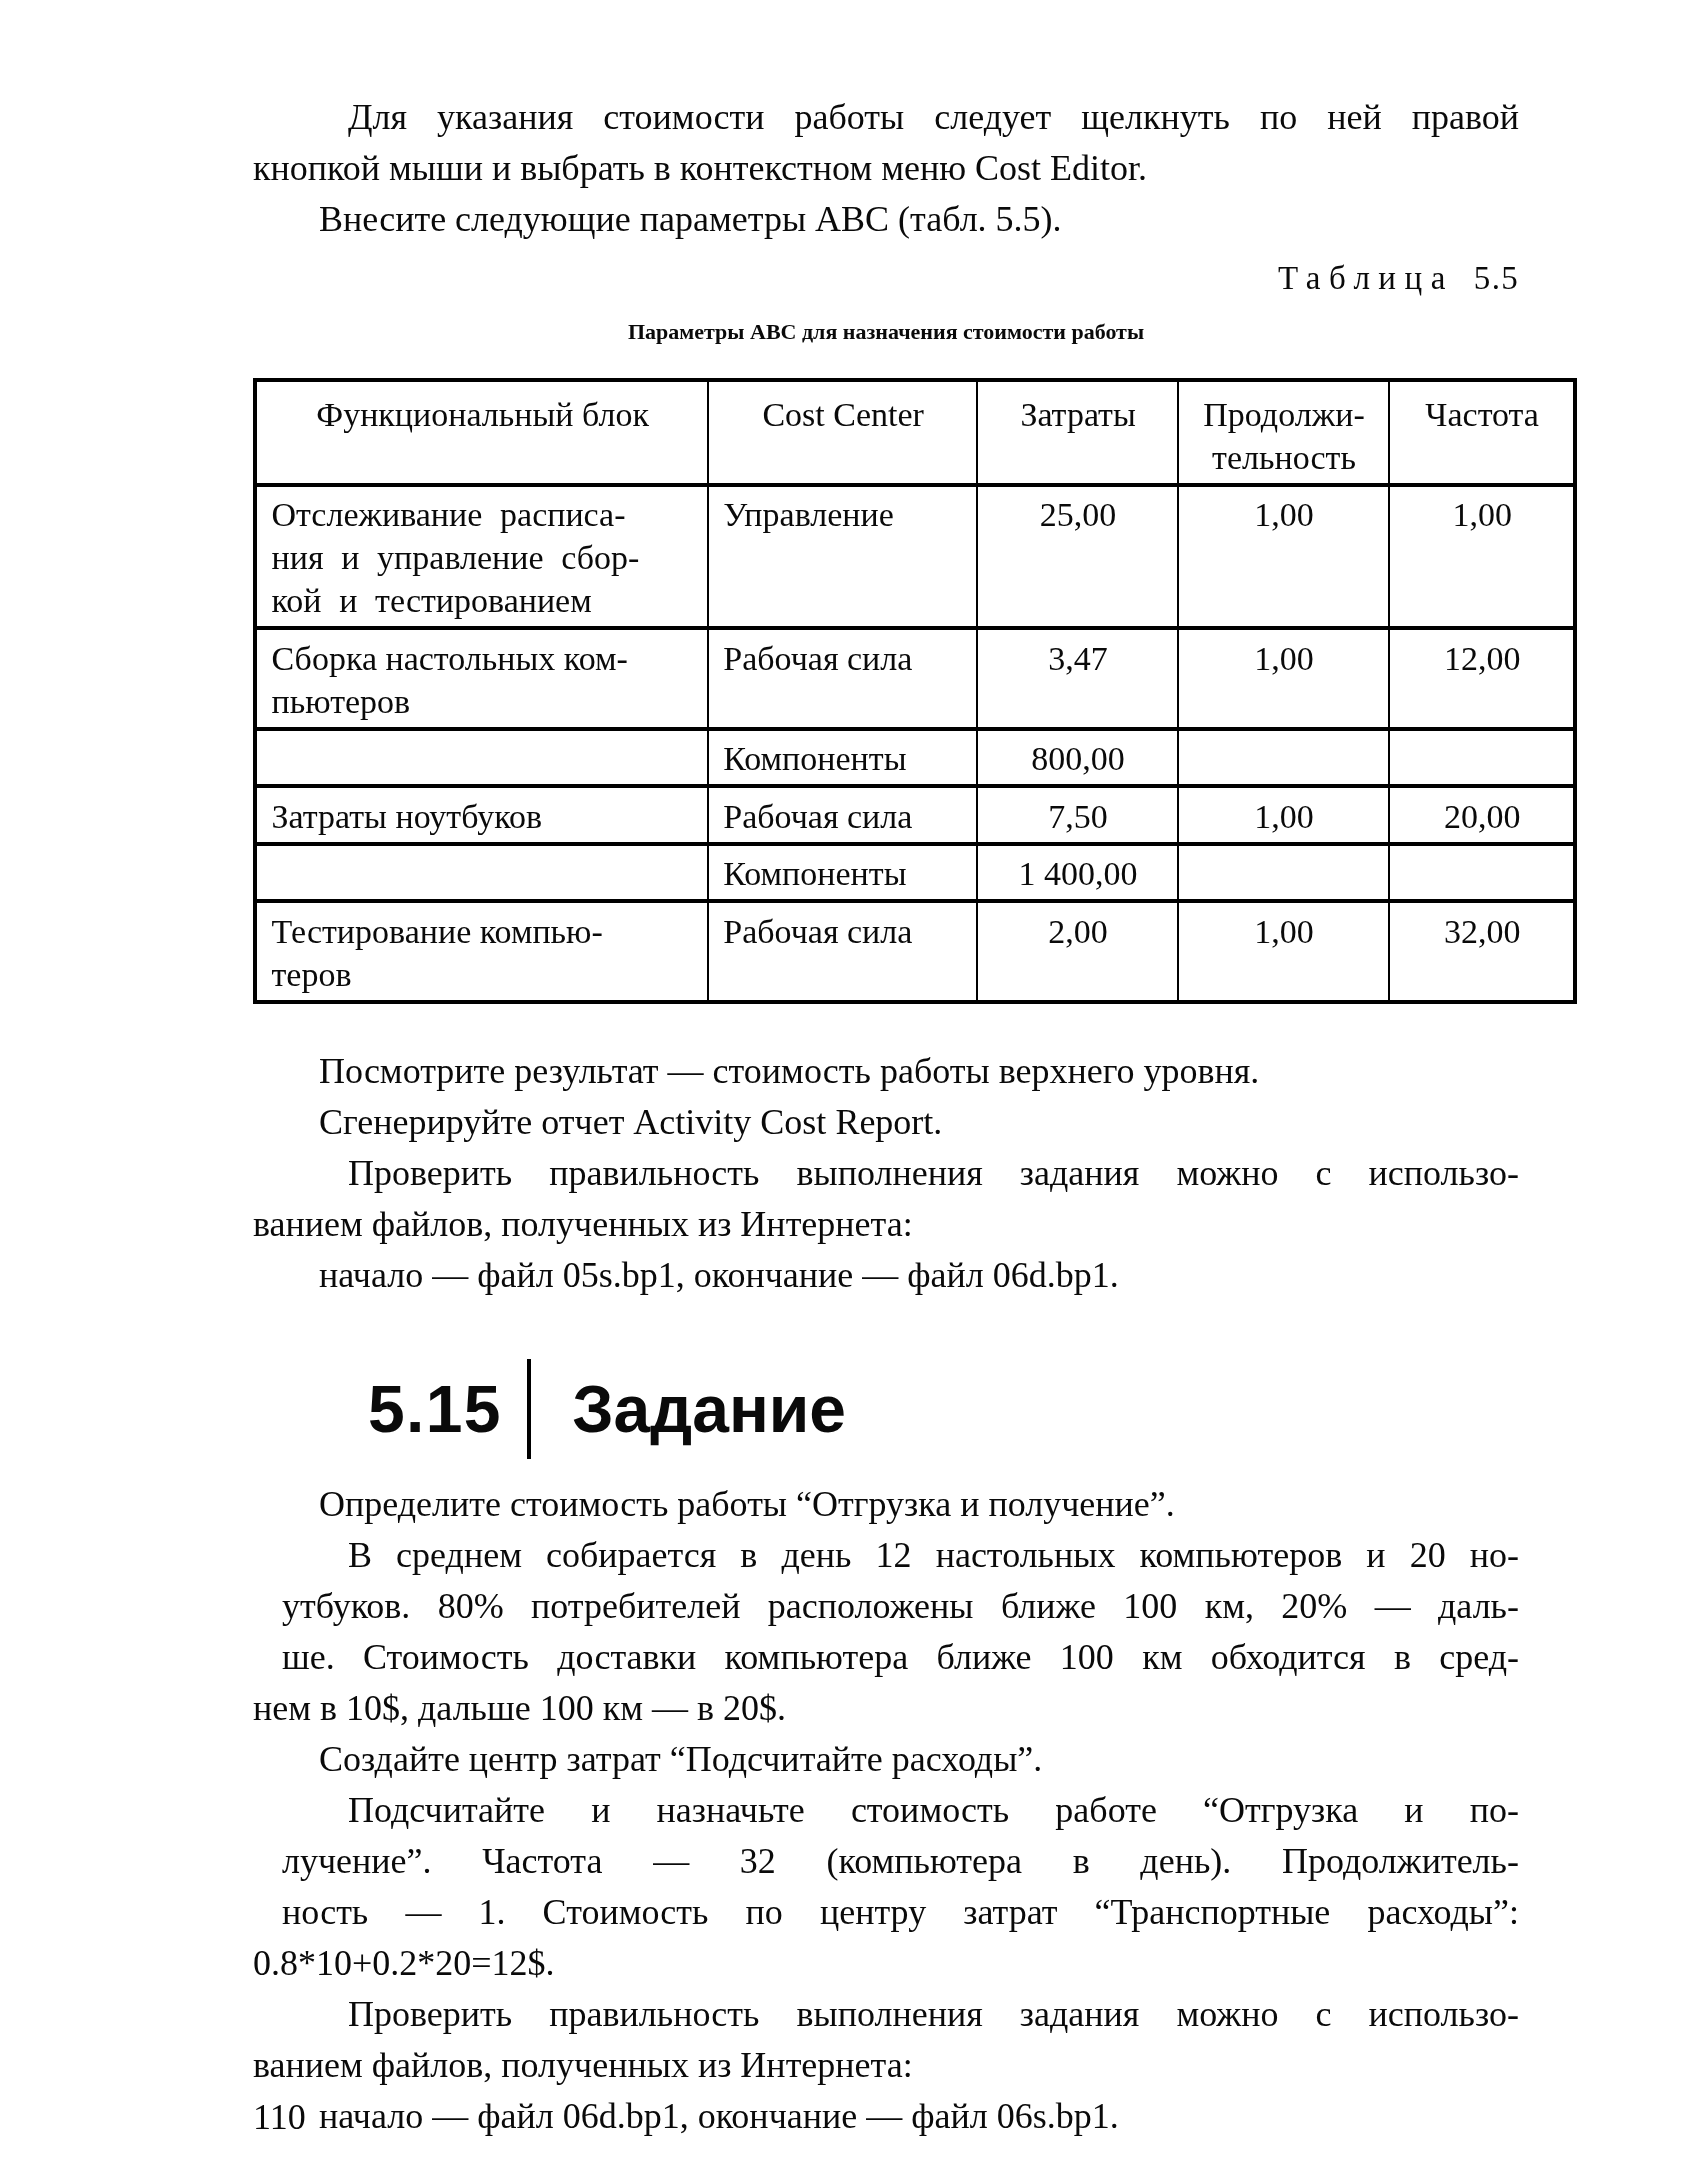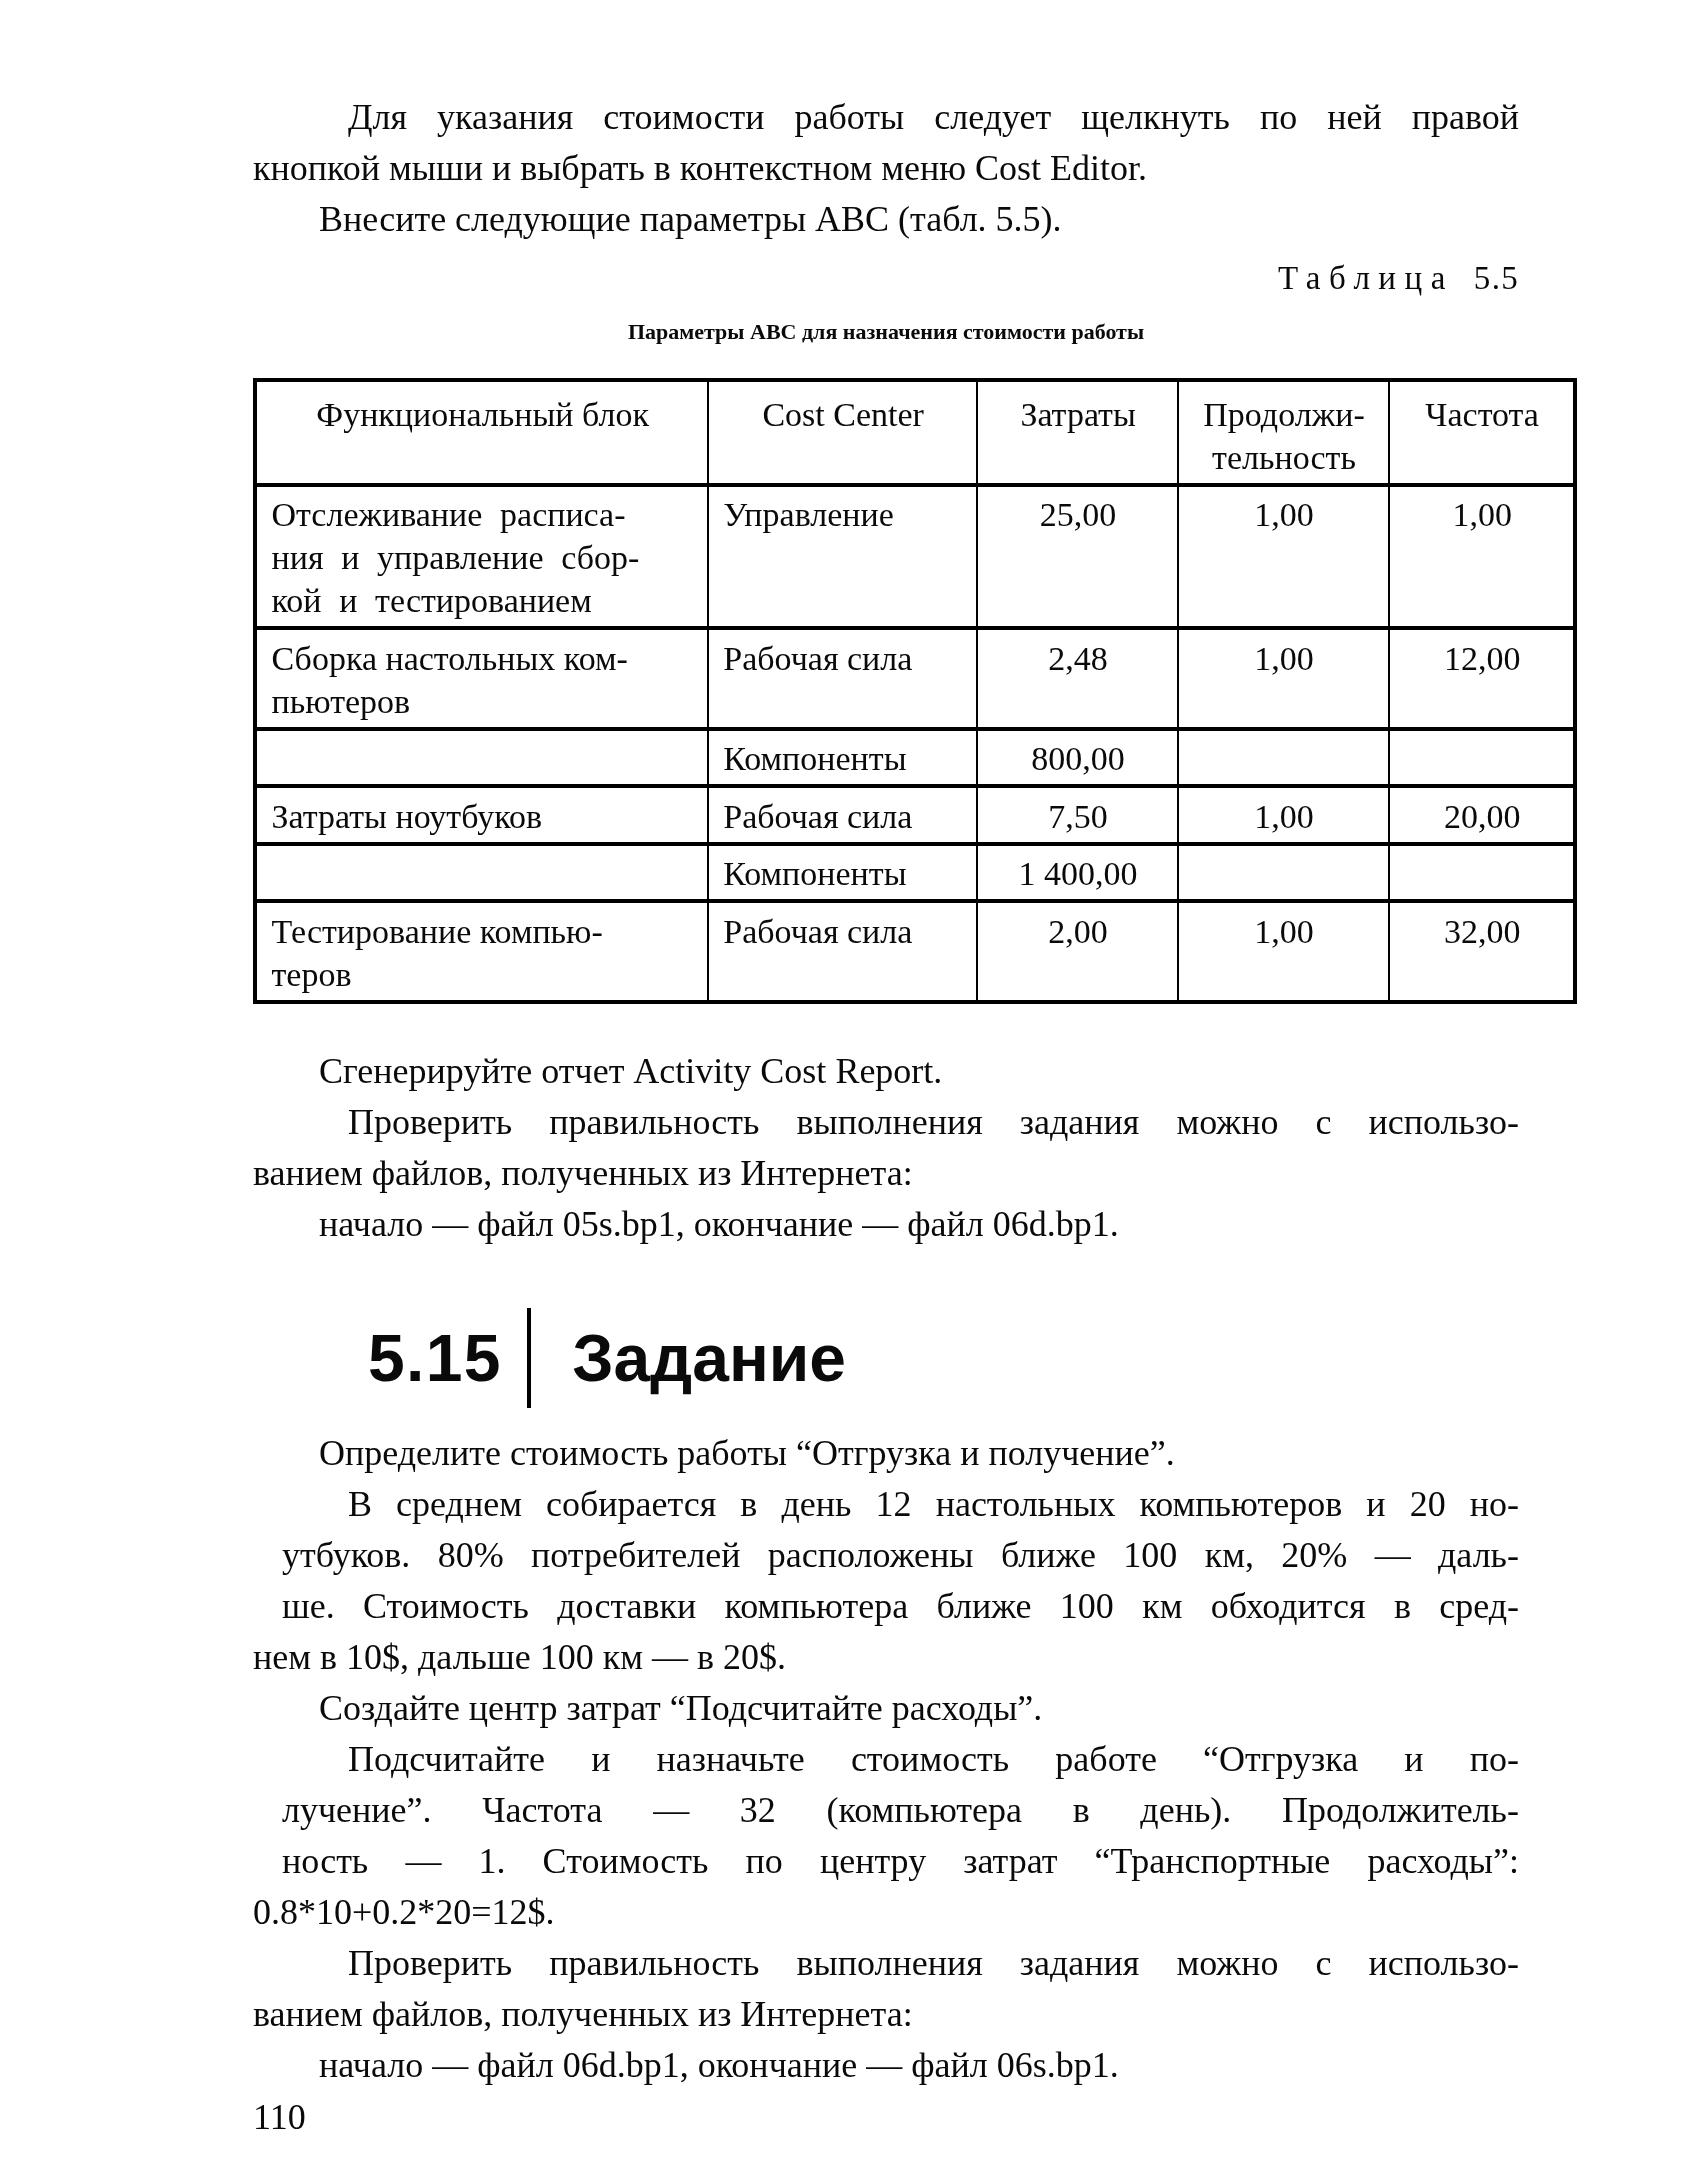--- a/index.html
+++ b/index.html
@@ -171,21 +171,21 @@
 кой и тестированием</td>
           <td class="cell-text">Управление</td>
           <td class="cell-num">25,00</td>
           <td class="cell-num">1,00</td>
           <td class="cell-num">1,00</td>
         </tr>
         <tr class="r1">
           <td class="cell-text">Сборка настольных ком-
 пьютеров</td>
           <td class="cell-text">Рабочая сила</td>
-          <td class="cell-num">2,48</td>
+          <td class="cell-num">3,47</td>
           <td class="cell-num">1,00</td>
           <td class="cell-num">12,00</td>
         </tr>
         <tr class="r2">
           <td class="cell-text"></td>
           <td class="cell-text">Компоненты</td>
           <td class="cell-num">800,00</td>
           <td class="cell-num"></td>
           <td class="cell-num"></td>
         </tr>
@@ -208,20 +208,21 @@
 теров</td>
           <td class="cell-text">Рабочая сила</td>
           <td class="cell-num">2,00</td>
           <td class="cell-num">1,00</td>
           <td class="cell-num">32,00</td>
         </tr>
       </tbody>
     </table>
 
     <section class="after-table">
+      <p class="ln i">Посмотрите результат — стоимость работы верхнего уровня.</p>
       <p class="ln i">Сгенерируйте отчет Activity Cost Report.</p>
       <p class="ln i j">Проверить правильность выполнения задания можно с использо-</p>
       <p class="ln">ванием файлов, полученных из Интернета:</p>
       <p class="ln i">начало — файл 05s.bp1, окончание — файл 06d.bp1.</p>
     </section>
 
     <div class="section-heading">
       <span class="sec-num">5.15</span>
       <span class="sec-bar"></span>
       <span class="sec-title">Задание</span>

